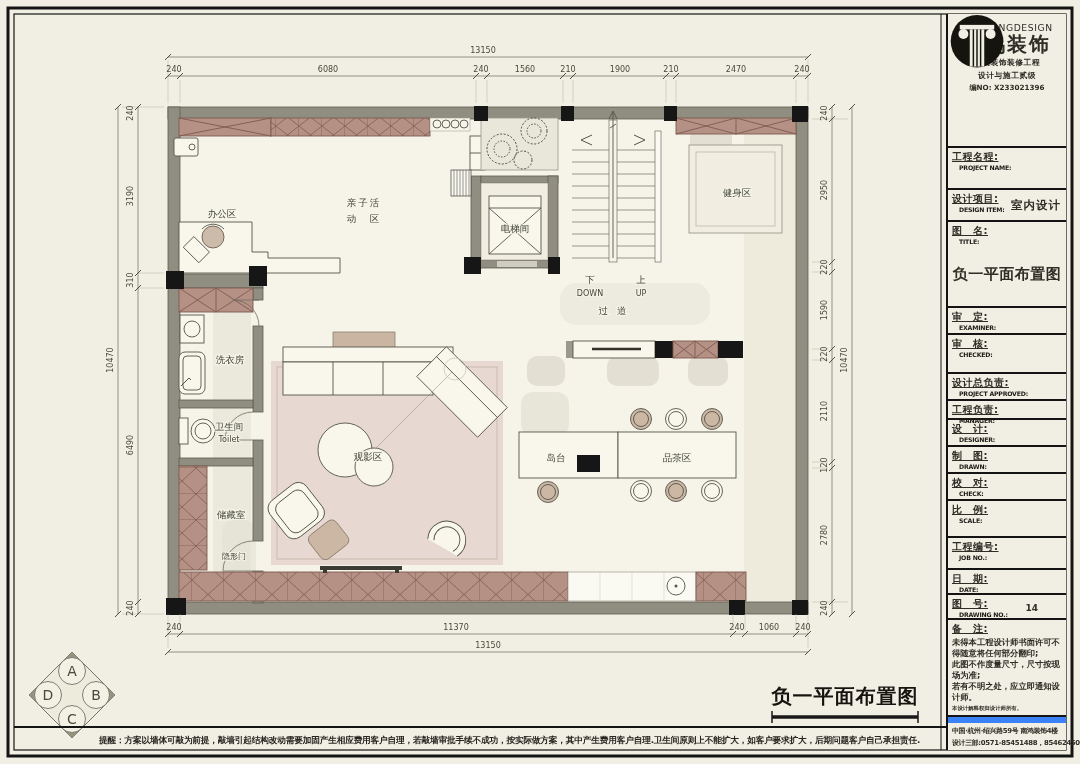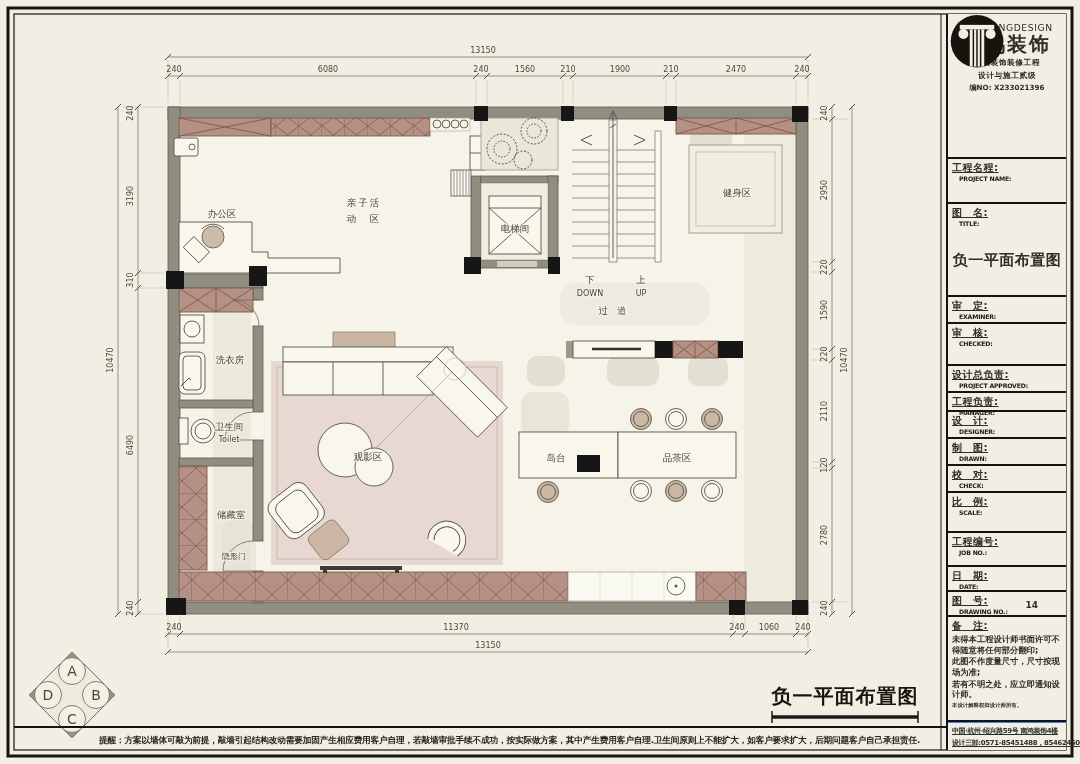--- a/index.html
+++ b/index.html
@@ -27,21 +27,21 @@
   .tb-logo{height:146px;text-align:center;padding-top:6px;}
   .brand-en{font-size:9.2px;letter-spacing:.6px;margin-top:2px;}
   .brand-zh{font-size:20px;font-weight:bold;letter-spacing:2px;line-height:1.1;}
   .cert{font-size:7.8px;font-weight:bold;margin-top:2px;letter-spacing:.5px;}
   .certno{font-size:7.2px;font-weight:bold;margin-top:2px;}
   .tb-val-side{position:absolute;right:5px;top:50%;transform:translateY(-50%);font-size:11.5px;font-weight:bold;letter-spacing:1px;}
   .tb-val-big{position:absolute;left:0;right:0;top:52%;text-align:center;font-size:15px;font-weight:bold;letter-spacing:.5px;}
   .tb-val-no{position:absolute;right:28px;top:8px;font-size:9px;font-weight:bold;}
   .tb-note{font-size:8.3px;font-weight:bold;line-height:1.28;margin-top:1px;}
   .tb-note-sm{font-size:5.4px;font-weight:bold;margin-top:2px;}
-  .tb-foot{border-bottom:none;border-top:1px solid #3b82f6;padding-top:3px;flex:1;text-decoration:underline;}
+  .tb-foot{border-bottom:none;border-top:6px solid #3b82f6;padding-top:3px;flex:1;}
   .tb-addr{font-size:6.9px;font-weight:bold;white-space:nowrap;letter-spacing:-.3px;}
   .tb-phone{font-size:6.9px;font-weight:bold;white-space:nowrap;letter-spacing:-.3px;margin-top:2px;text-align:right;}
   
   #big-title{position:absolute;left:770px;top:683px;width:150px;text-align:center;
              font-size:20px;font-weight:bold;letter-spacing:1px;color:#15140f;}
   #reminder{position:absolute;left:99px;top:735px;width:845px;font-size:8.7px;letter-spacing:-.2px;
             white-space:nowrap;overflow:hidden;color:#26251f;font-weight:bold;}
 </style>
 </head>
 <body>
@@ -392,20 +392,25 @@
     <div class="brand-zh">南鸿装饰</div>
     <div class="cert">建筑装饰装修工程</div>
     <div class="cert">设计与施工贰级</div>
     <div class="certno">编NO: X233021396</div>
   </div>
 
   <div class="tb-sec" style="height:46px">
     <div class="tb-zh">工程名程:</div>
     <div class="tb-en">PROJECT NAME:</div>
   </div>
+  <div class="tb-sec" style="height:34px">
+    <div class="tb-zh">设计项目:</div>
+    <div class="tb-en">DESIGN ITEM:</div>
+    <div class="tb-val-side">室内设计</div>
+  </div>
   <div class="tb-sec" style="height:94px">
     <div class="tb-zh">图　名:</div>
     <div class="tb-en">TITLE:</div>
     <div class="tb-val-big">负一平面布置图</div>
   </div>
   <div class="tb-sec" style="height:27px">
     <div class="tb-zh">审　定:</div>
     <div class="tb-en">EXAMINER:</div>
   </div>
   <div class="tb-sec" style="height:42px">

